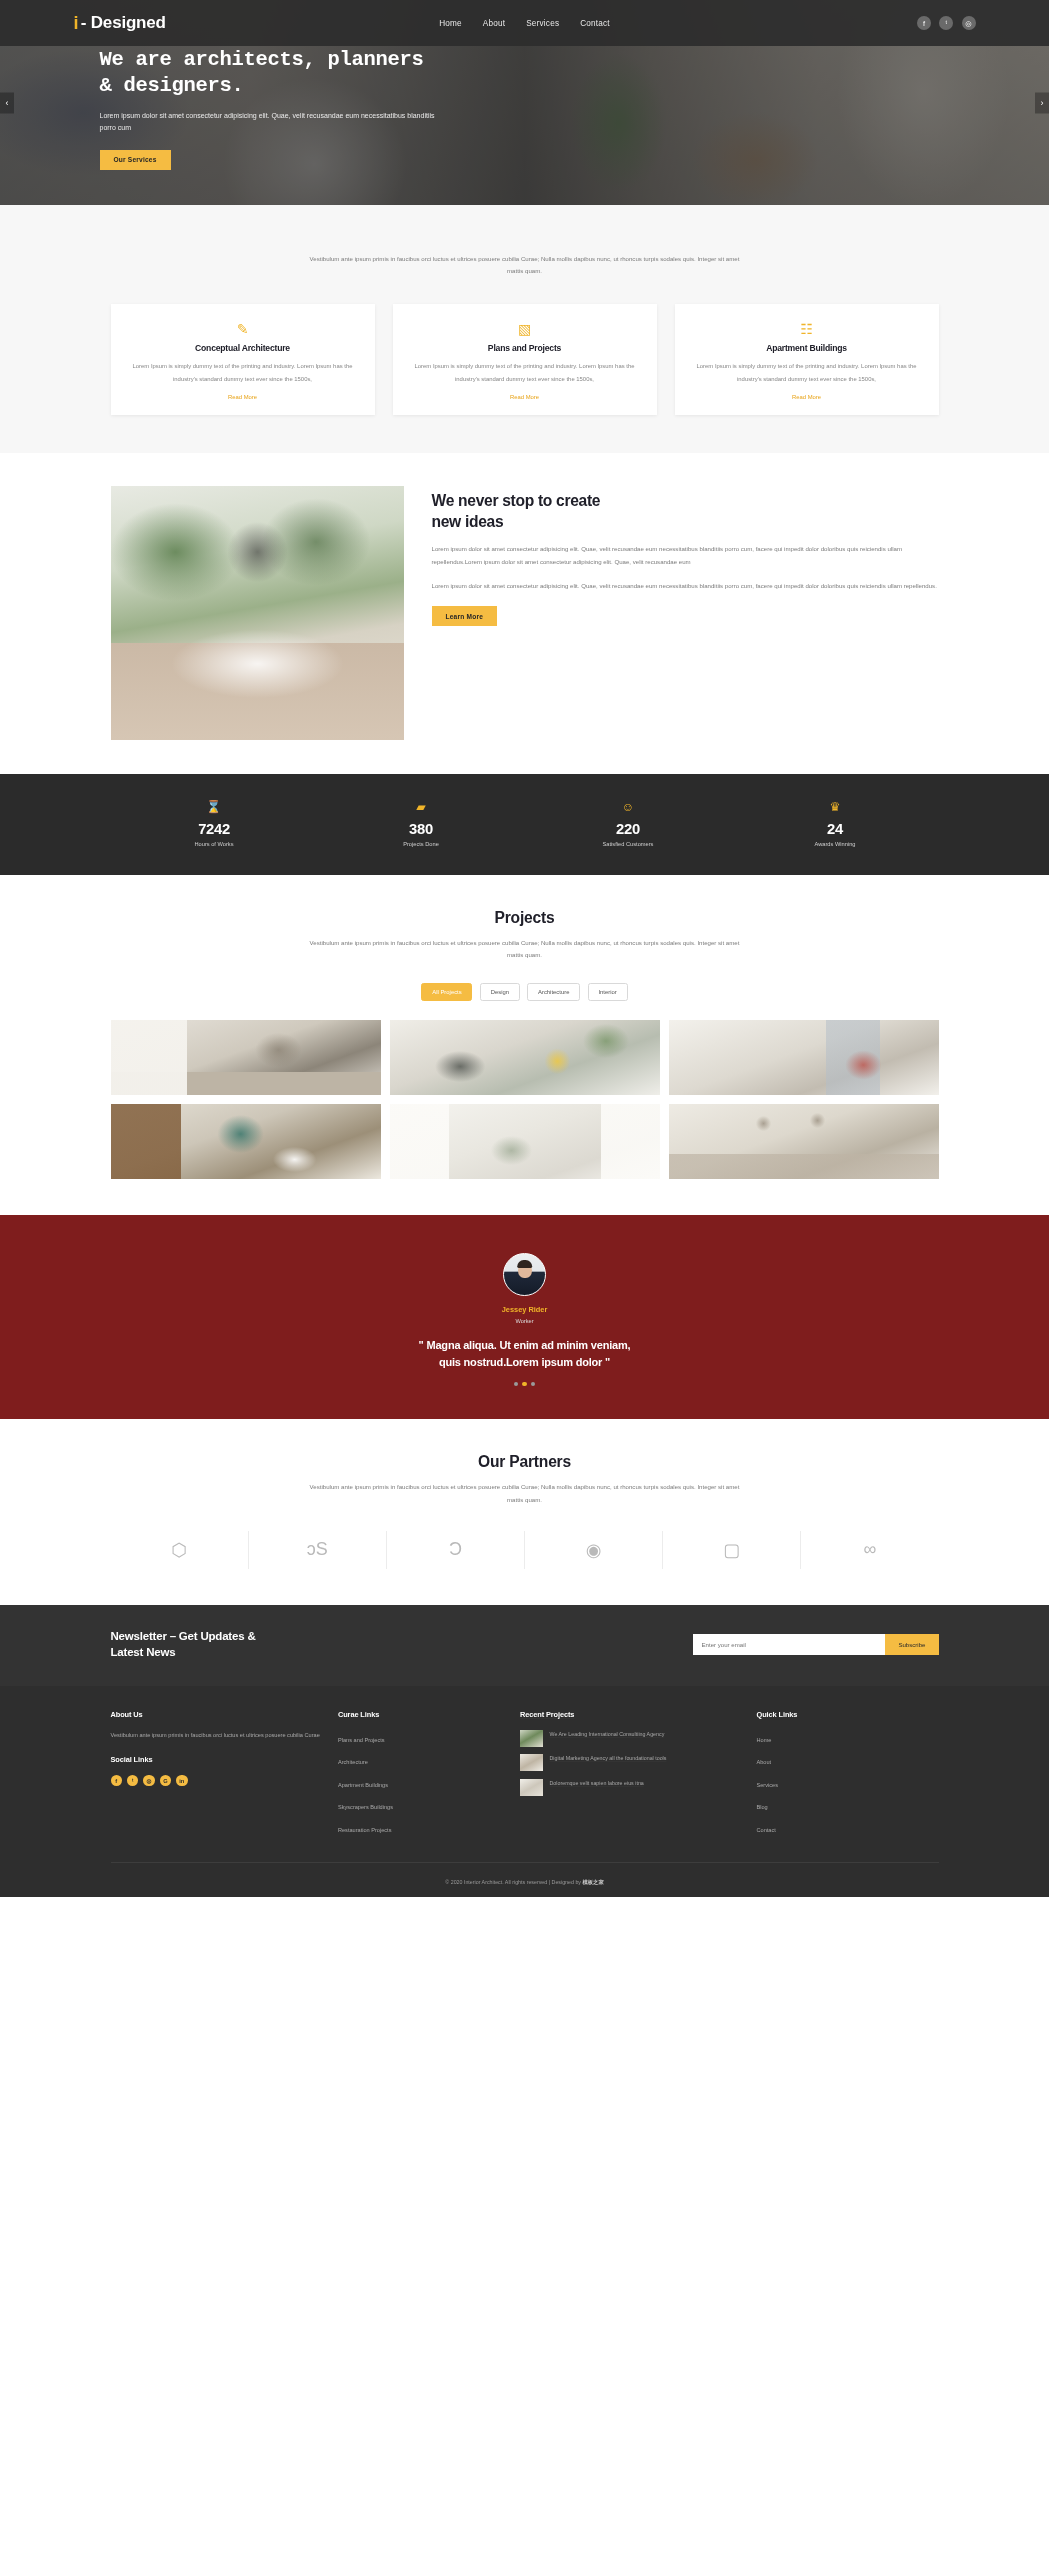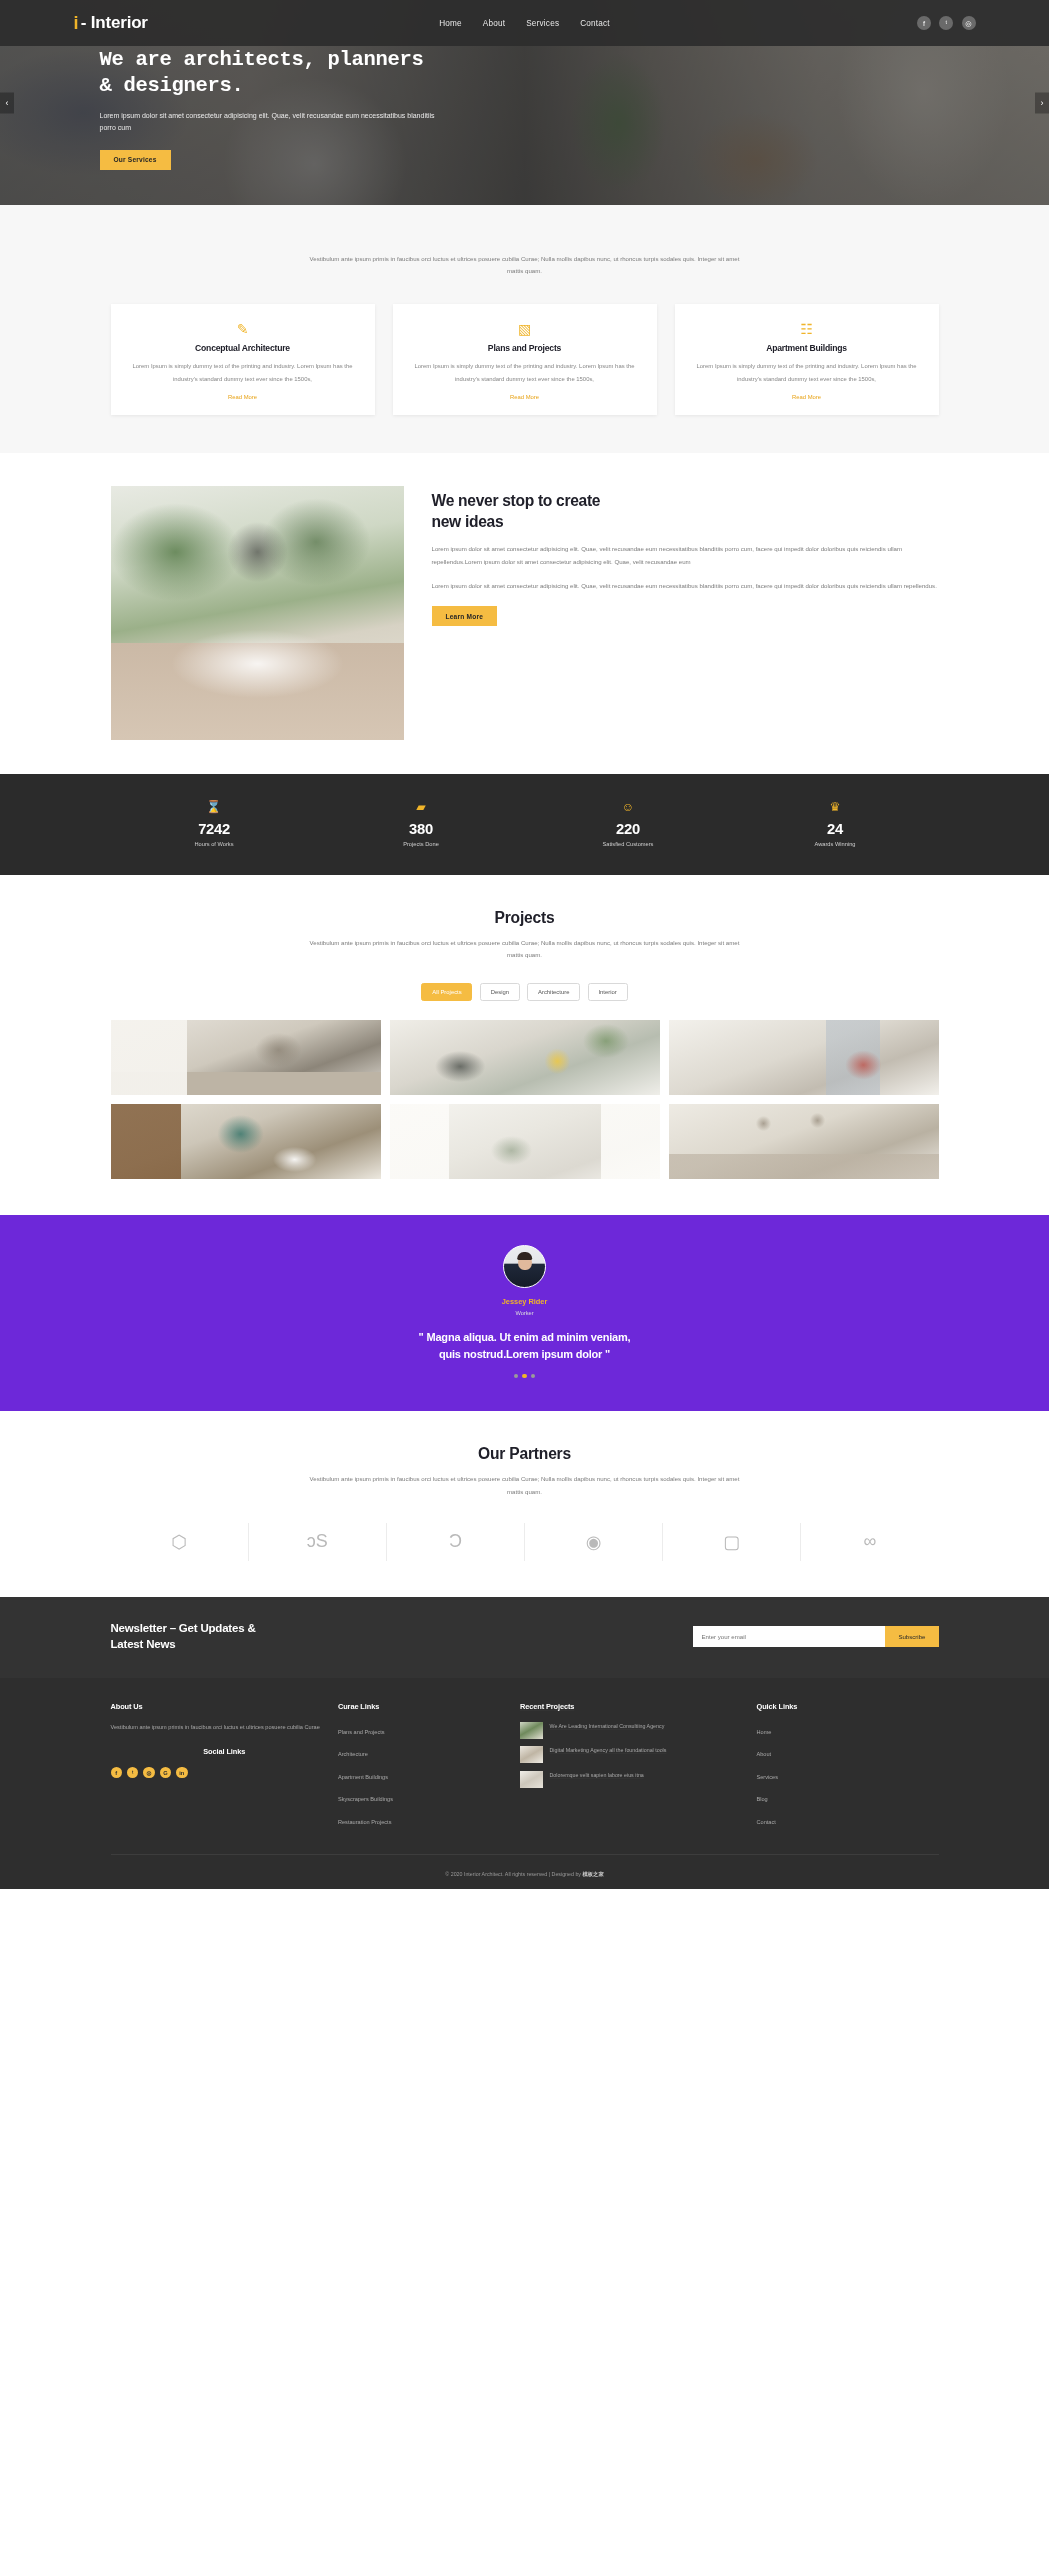--- a/index.html
+++ b/index.html
@@ -144,21 +144,21 @@
   .g5:before{content:"";position:absolute;inset:0;background:
     radial-gradient(ellipse 29.5px 21px at 45% 62%, rgba(120,140,110,.5), transparent 70%),
     linear-gradient(90deg, rgba(252,251,248,.9) 0 22%, transparent 22% 78%, rgba(252,251,248,.9) 78%);}
   .g6{background:linear-gradient(160deg,#eeebe4,#ddd8cd 42%,#b9b1a2 70%,#efece6);}
   .g6:before{content:"";position:absolute;inset:0;background:
     radial-gradient(circle 10.7px at 35% 26%, rgba(160,150,135,.85), transparent 72%),
     radial-gradient(circle 10.7px at 55% 22%, rgba(160,150,135,.85), transparent 72%),
     linear-gradient(180deg,transparent 66%, rgba(190,180,165,.7) 66%);}
 
   
-  .testi{background:#6d28d9;padding:30px 0 33px;text-align:center;}
+  .testi{background:#7f1d1d;padding:38px 0 33px;text-align:center;}
   .avatar{
     width:43px;height:43px;border-radius:50%;margin:0 auto;border:1.6px solid #fff;overflow:hidden;
     background:linear-gradient(180deg,#eceef0 0%,#e3e6ea 42%,#20293a 44%,#141b28 100%);
     position:relative;
   }
   .avatar:before{content:"";position:absolute;top:7.4px;left:50%;transform:translateX(-50%);
     width:14px;height:16.4px;border-radius:50% 50% 44% 44%;background:#e0b99c;}
   .avatar:after{content:"";position:absolute;top:5.7px;left:50%;transform:translateX(-50%);
     width:15.6px;height:7.4px;border-radius:7.4px 7.4px 1.6px 1.6px;background:#2f2520;}
   .tname{font-size:7.4px;font-weight:bold;color:#f0b429;margin-top:9px;}
@@ -190,21 +190,21 @@
   }
 
   
   .footer{background:#2e2e2e;padding:24.6px 0 0;}
   .fcols{display:flex;}
   .fcol{flex:1;}
   .fcol.c1{flex:1.25;}
   .fcol.c3{flex:1.3;text-decoration:underline;}
   .fcol h4{font-size:7.4px;font-weight:bold;color:#fff;margin-bottom:10.7px;letter-spacing:-0.1px;}
   .fcol p{font-size:5.6px;color:#a9a9a9;line-height:2;}
-  .fcol h4.sl{margin-top:14px;text-align:center;}
+  .fcol h4.sl{margin-top:14px;}
   .fsocial{display:flex;gap:4.9px;}
   .fsocial .fs{
     width:11.5px;height:11.5px;border-radius:50%;background:#f5bc42;color:#2a2a2a;
     display:flex;align-items:center;justify-content:center;font-size:5.7px;font-weight:bold;cursor:pointer;
   }
   .flist{list-style:none;}
   .flist li{margin-bottom:7.4px;}
   .flist a{font-size:5.6px;color:#a9a9a9;text-decoration:none;}
   .rp{display:flex;gap:6.6px;margin-bottom:7.4px;align-items:flex-start;cursor:pointer;}
   .rp-thumb{width:23px;height:17px;flex:none;}
@@ -218,21 +218,21 @@
 </style>
 </head>
 <body>
 
 <div class="page">
 
   <div class="header">
     <div class="hdr-inner">
       <div class="brand">
         <span class="blogo">i</span>
-        <span>- Interior</span>
+        <span>- Designed</span>
       </div>
       <nav class="nav">
         <a href="#">Home</a>
         <a href="#">About</a>
         <a href="#">Services</a>
         <a href="#">Contact</a>
       </nav>
       <div class="hdr-social">
         <span class="sic">f</span>
         <span class="sic">ᵗ</span>

